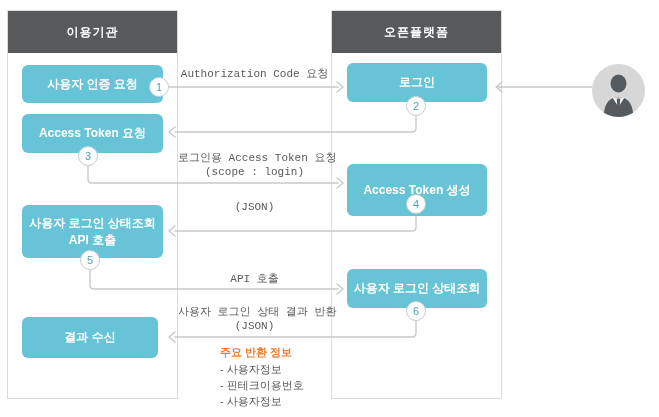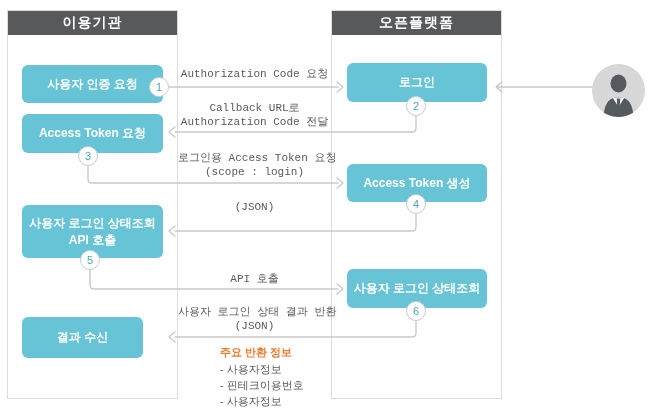--- a/index.html
+++ b/index.html
@@ -1,22 +1,22 @@
 <!DOCTYPE html>
 <html><head>
 <meta charset="utf-8">
 <style>
   html,body{margin:0;padding:0;background:#ffffff;}
   body{font-family:"Liberation Sans","DejaVu Sans",sans-serif;}
   .stage{position:relative;width:659px;height:417px;background:#ffffff;overflow:hidden;}
 
   .panel{position:absolute;top:10px;width:171px;height:389px;border:1px solid #dcdcdc;
          background:#ffffff;box-sizing:border-box;}
-  .panel-header{height:24px;background:#58595b;color:#ffffff;display:flex;align-items:center;
-                justify-content:center;font-size:14px;font-weight:bold;letter-spacing:1px;font-family:Liberation Serif, serif;}
+  .panel-header{height:42px;background:#58595b;color:#ffffff;display:flex;align-items:center;
+                justify-content:center;font-size:12px;font-weight:bold;letter-spacing:1px;font-family:Liberation Serif, serif;}
 
   .connectors{position:absolute;left:0;top:0;width:659px;height:417px;}
 
   .node{position:absolute;background:#67c4d6;border-radius:6px;color:#ffffff;font-weight:bold;
         font-size:12px;display:flex;flex-direction:column;align-items:center;justify-content:center;
         text-align:center;line-height:1.35;box-sizing:border-box;}
   .node span{display:block;white-space:nowrap;}
 
   .badge{position:absolute;width:20px;height:20px;border-radius:50%;background:#ffffff;
          border:1px solid #c6cdd2;color:#4fa3b3;font-size:11px;display:flex;align-items:center;
@@ -66,24 +66,20 @@
     <path d="M416 321 V333 Q416 337 412 337 H175"></path>
     <path d="M175 332 L169 337 L175 342"></path>
 
     <path d="M592 87 H497"></path>
     <path d="M502 82 L496 87 L502 92"></path>
   </svg>
 
   <div class="flow-label" style="top:67px;">
     <span>Authorization Code 요청</span>
   </div>
-  <div class="flow-label" style="top:101px;">
-    <span>Callback URL로</span>
-    <span>Authorization Code 전달</span>
-  </div>
   <div class="flow-label" style="top:151px;">
     <span>로그인용 Access Token 요청</span>
     <span>(scope : login)</span>
   </div>
   <div class="flow-label" style="top:200px;">
     <span>(JSON)</span>
   </div>
   <div class="flow-label" style="top:272px;">
     <span>API 호출</span>
   </div>
@@ -95,28 +91,28 @@
   <div class="node" style="left:22px;top:114px;width:141px;height:39px;">
     <span>Access Token 요청</span>
   </div>
   <div class="node" style="left:22px;top:65px;width:141px;height:38px;">
     <span>사용자 인증 요청</span>
   </div>
   <div class="node" style="left:22px;top:205px;width:141px;height:53px;">
     <span>사용자 로그인 상태조회</span>
     <span>API 호출</span>
   </div>
-  <div class="node" style="left:22px;top:317px;width:121px;height:41px;">
+  <div class="node" style="left:22px;top:317px;width:136px;height:41px;">
     <span>결과 수신</span>
   </div>
 
   <div class="node" style="left:347px;top:63px;width:140px;height:39px;text-align:center;">
     <span>로그인</span>
   </div>
-  <div class="node" style="left:347px;top:164px;width:140px;height:38px;">
+  <div class="node" style="left:347px;top:164px;width:140px;height:52px;">
     <span>Access Token 생성</span>
   </div>
   <div class="node" style="left:347px;top:269px;width:140px;height:39px;">
     <span>사용자 로그인 상태조회</span>
   </div>
 
   <div class="badge" style="left:149px;top:77px;">1</div>
   <div class="badge" style="left:406px;top:96px;">2</div>
   <div class="badge" style="left:78px;top:146px;">3</div>
   <div class="badge" style="left:406px;top:194px;">4</div>

